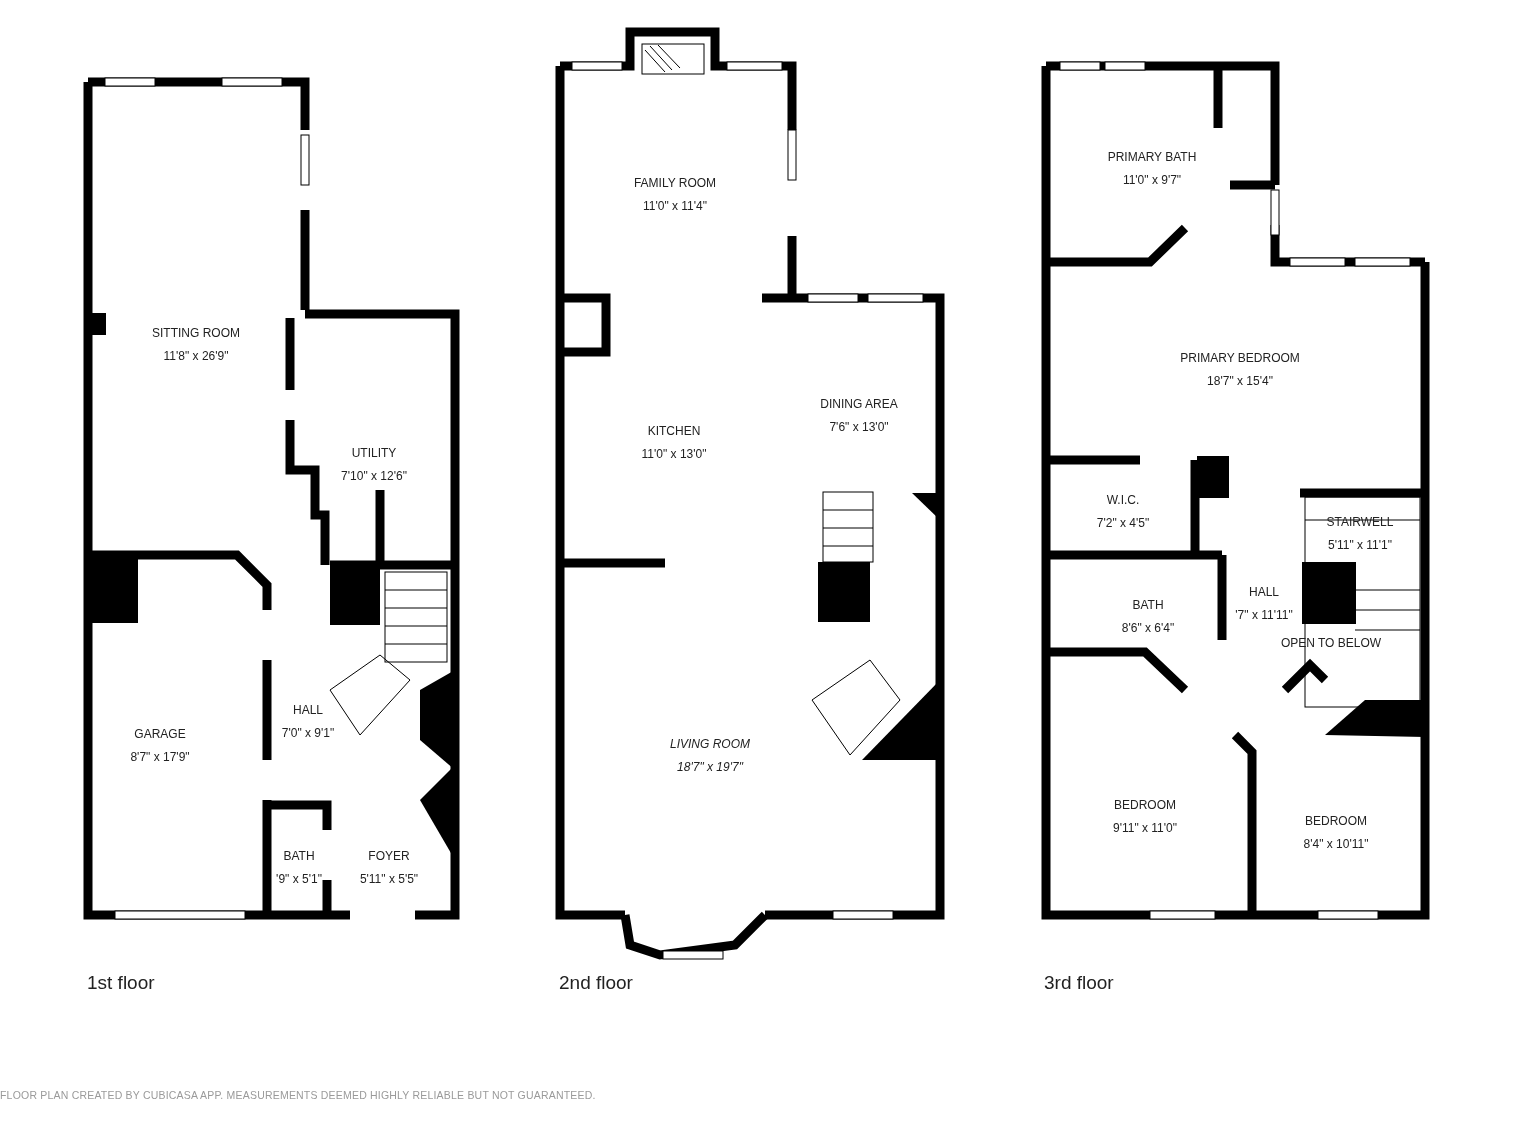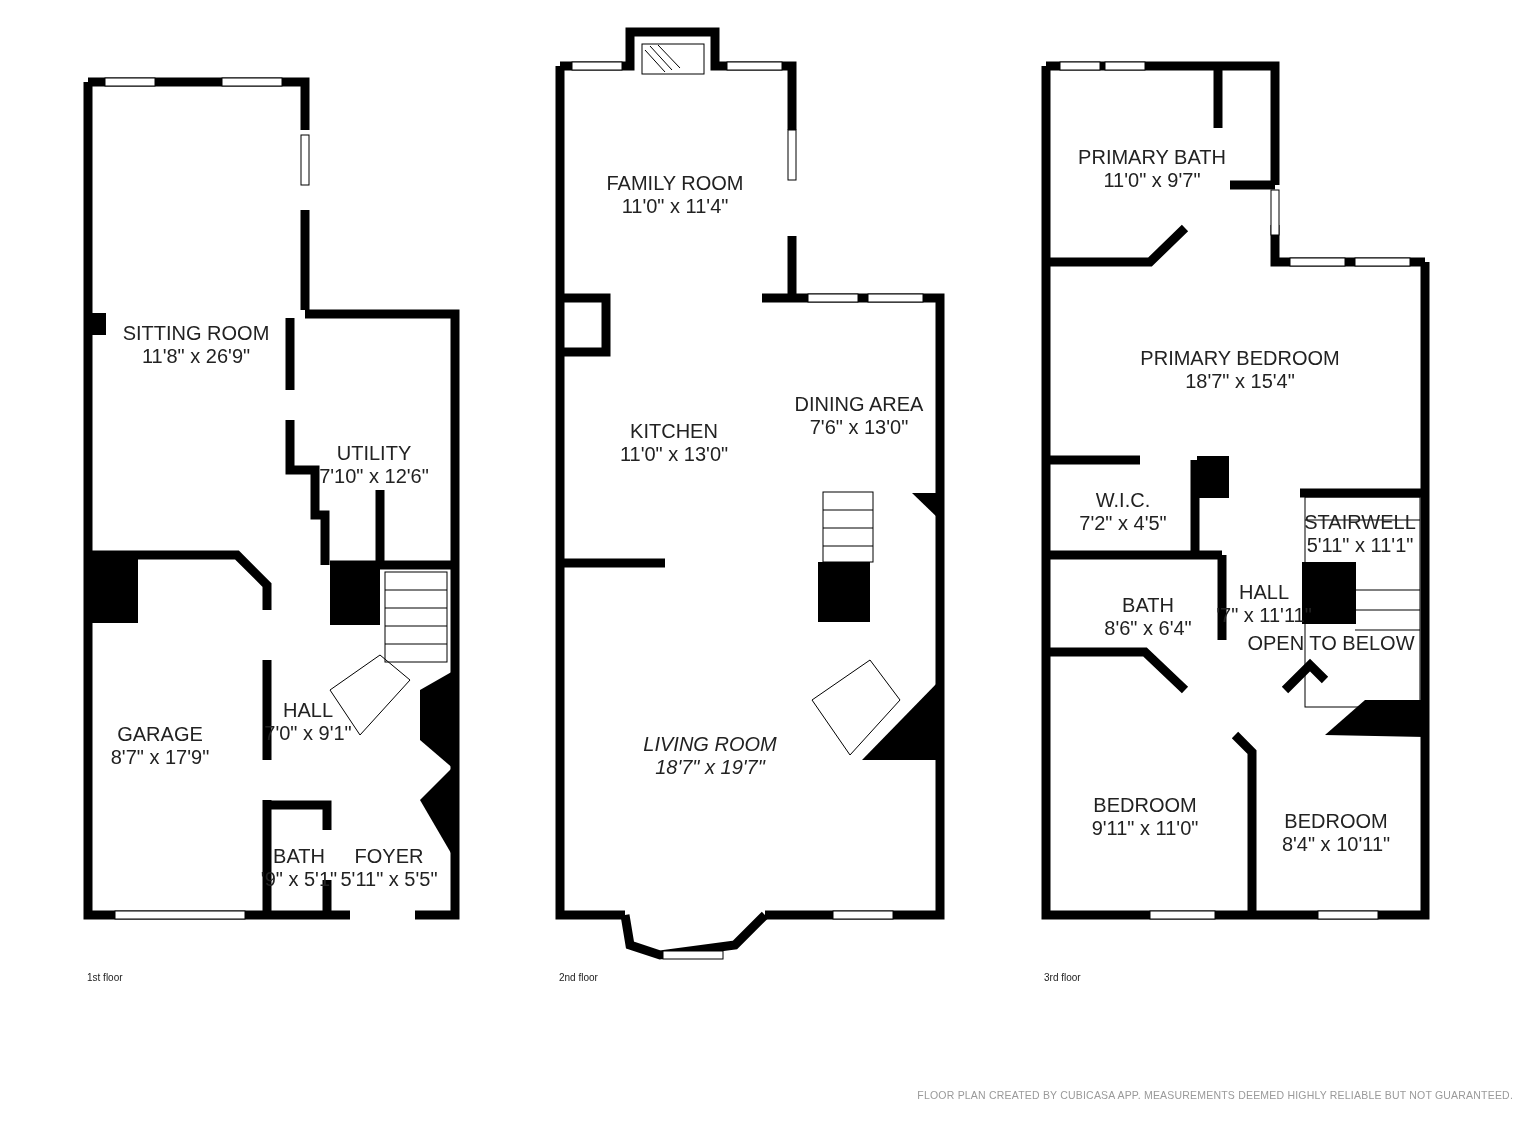--- a/index.html
+++ b/index.html
@@ -1,20 +1,20 @@
 <!DOCTYPE html>
 <html><head>
 <meta charset="utf-8">
 <style>
   html, body { margin:0; padding:0; background:#ffffff; }
   body { width:1513px; height:1135px; position:relative; overflow:hidden; font-family:"Liberation Sans", sans-serif; }
   svg#plan { position:absolute; left:0; top:0; }
-  .lbl { position:absolute; font-size:20px; color:#222; text-align:center; line-height:23px; white-space:nowrap; transform:translateX(-50%); }
-  .floor { position:absolute; font-size:10px; color:#222; }
-  .footer { position:absolute; left:0; width:1513px; top:1089px; text-align:right; font-size:10.5px; color:#9a9a9a; letter-spacing:0.2px; }
+  .lbl { position:absolute; font-size:12px; color:#222; text-align:center; line-height:23px; white-space:nowrap; transform:translateX(-50%); }
+  .floor { position:absolute; font-size:19px; color:#222; }
+  .footer { position:absolute; left:0; width:1513px; top:1089px; text-align:left; font-size:10.5px; color:#9a9a9a; letter-spacing:0.2px; }
 </style>
 </head>
 <body>
 
 <svg id="plan" width="1513" height="1135" viewBox="0 0 1513 1135">
   <g fill="none" stroke="#000" stroke-width="9" stroke-linejoin="miter">
 
     <g>
       <polyline points="88,82 88,915 262,915"></polyline>
       <polyline points="88,82 305,82 305,130"></polyline>

